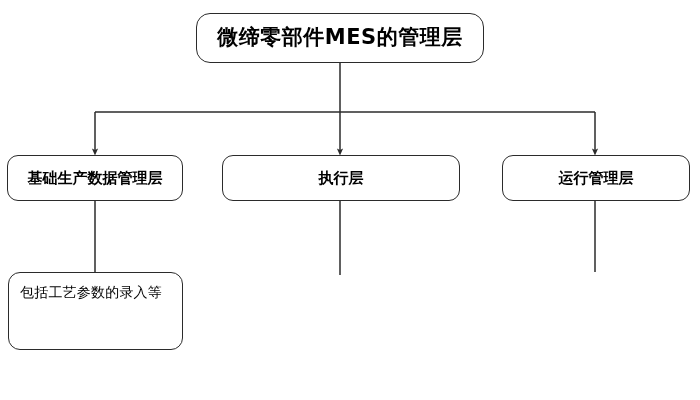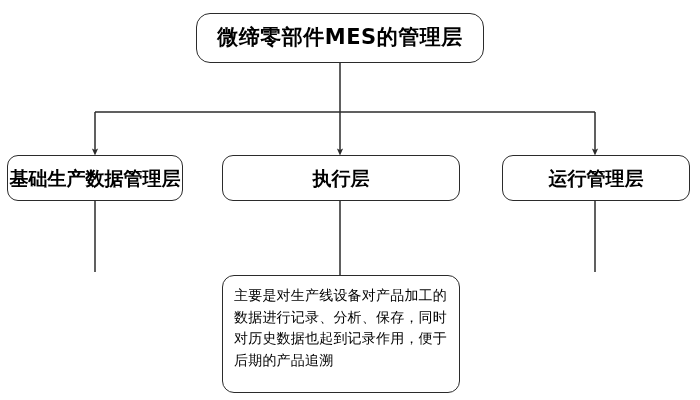--- a/index.html
+++ b/index.html
@@ -65,21 +65,21 @@
     letter-spacing: 0.5px;
     line-height: 1.1;
   }
   
   .row2 {
     top: 155px;
     height: 46px;
     border-radius: 11px;
   }
   .row2 .node-text {
-    font-size: 19px;
+    font-size: 15px;
     font-weight: bold;
     line-height: 1.1;
   }
   #node-layer-basic { left: 7px;   width: 176px; }
   #node-layer-exec  { left: 222px; width: 238px; }
   #node-layer-ops   { left: 502px; width: 188px; }
 
   
   .row3 {
     border-radius: 12px;
@@ -132,19 +132,19 @@
   </div>
 
   <div class="node center row2" id="node-layer-ops">
     <span class="node-text">运行管理层</span>
   </div>
 
   <div class="node center row2" id="node-layer-exec">
     <span class="node-text">执行层</span>
   </div>
 
+  <div class="node leftalign row3" id="node-desc-basic">
+    <span class="node-text">包括工艺参数的录入等</span>
+  </div>
 
-  <div class="node leftalign row3" id="node-desc-exec">
-    <span class="node-text">主要是对生产线设备对产品加工的数据进行记录、分析、保存，同时对历史数据也起到记录作用，便于后期的产品追溯</span>
-  </div>
 
 
 </div>
 
 </body></html>

